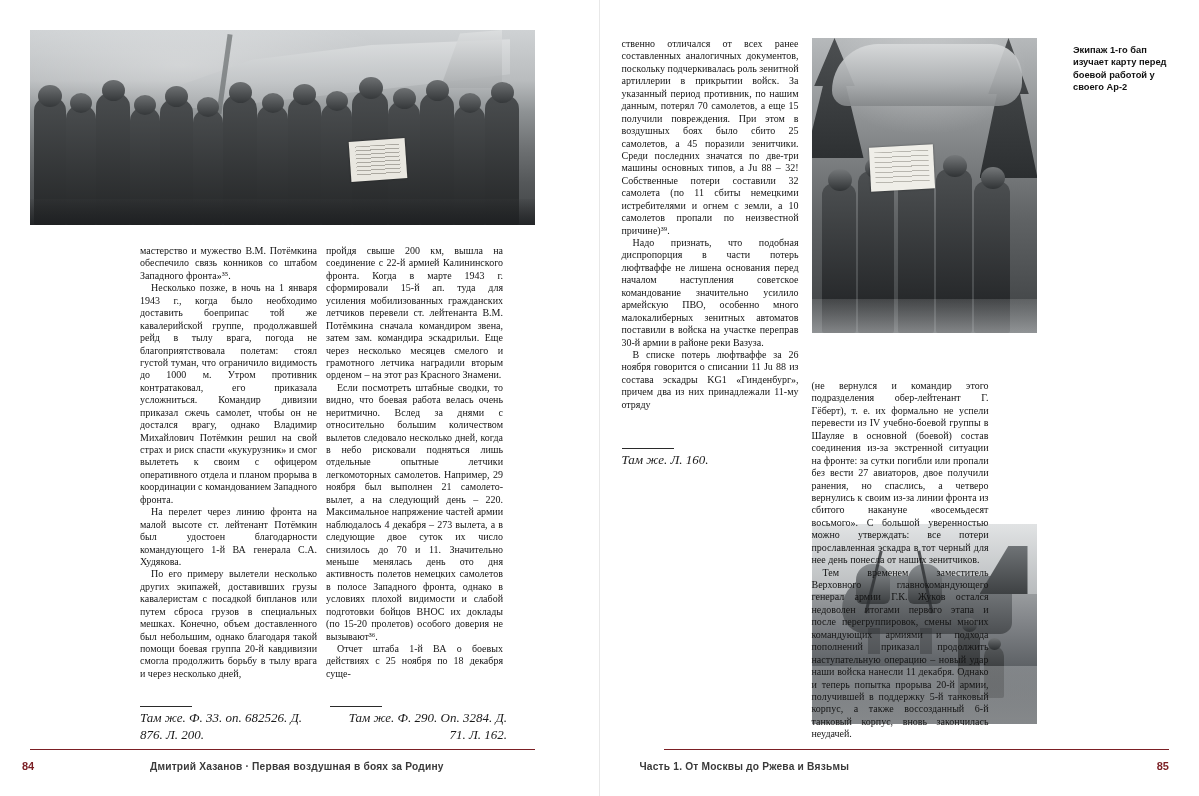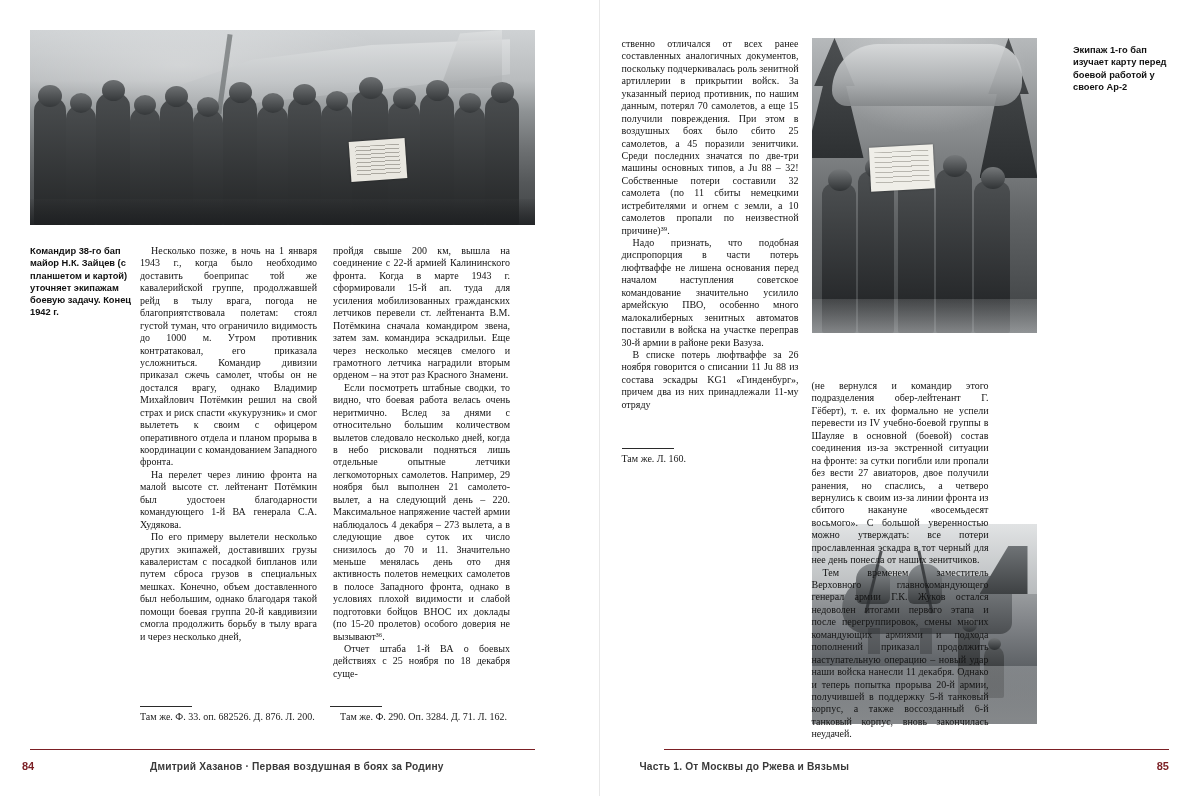--- a/index.html
+++ b/index.html
@@ -270,31 +270,32 @@
     hyphens: auto;
     color: #141414;
   }
   .col p {
     margin: 0;
     text-indent: 11px;
   }
   .col p.noindent { text-indent: 0; }
 
   .l-col1 { left: 140px; top: 245px; width: 177px; height: 455px; }
-  .l-col2 { left: 333px; top: 245px; width: 177px; height: 455px; }
+  .l-col2 { left: 326px; top: 245px; width: 177px; height: 455px; }
 
   .r-col1 { left: 22px; top: 38px; width: 177px; height: 400px; }
   .r-col2 { left: 212px; top: 380px; width: 177px; height: 328px; }
 
   
   .footnote {
     position: absolute;
-    font-size: 10px;
+    font-size: 13px;
     line-height: 1.3;
     color: #1a1a1a;
+    font-style: italic;
   }
   .footnote .rule {
     width: 52px;
     height: 1px;
     background: #2a2a2a;
     margin-bottom: 3px;
   }
   .fn-l1 { left: 140px; top: 706px; width: 177px; }
   .fn-l2 { left: 330px; top: 706px; width: 177px; text-align: right; }
   .fn-r1 { left: 22px; top: 448px; width: 177px; }
@@ -373,23 +374,23 @@
         <div class="h" style="left:396px;bottom:124px; width:23px; height:21px;"></div>
         <div class="p" style="left:424px;width:31px; height:120px;"></div>
         <div class="h" style="left:429px;bottom:112px; width:22px; height:20px;"></div>
         <div class="p" style="left:455px;width:34px; height:130px;"></div>
         <div class="h" style="left:461px;bottom:122px; width:23px; height:21px;"></div>
       </div>
       <div class="doc"></div>
       <div class="ground"></div>
     </div>
 
-    <div class="caption cap-left">Командир 38-го бап майор Н.К. Зайцев (с планшетом и картой) уточняет экипажам боевую задачу. Конец 1942 г.</div>
 
     <div class="col l-col1">
+      <p class="noindent">мастерство и мужество В.М. Потёмкина обеспечило связь конников со штабом Западного фронта»³⁵.</p>
       <p>Несколько позже, в ночь на 1 января 1943 г., когда было необходимо доставить боеприпас той же кавалерийской группе, продолжавшей рейд в тылу врага, погода не благоприятствовала полетам: стоял густой туман, что ограничило видимость до 1000 м. Утром противник контратаковал, его приказала усложниться. Командир дивизии приказал сжечь самолет, чтобы он не достался врагу, однако Владимир Михайлович Потёмкин решил на свой страх и риск спасти «кукурузник» и смог вылететь к своим с офицером оперативного отдела и планом прорыва в координации с командованием Западного фронта.</p>
       <p>На перелет через линию фронта на малой высоте ст. лейтенант Потёмкин был удостоен благодарности командующего 1-й ВА генерала С.А. Худякова.</p>
       <p>По его примеру вылетели несколько других экипажей, доставивших грузы кавалеристам с посадкой бипланов или путем сброса грузов в специальных мешках. Конечно, объем доставленного был небольшим, однако благодаря такой помощи боевая группа 20-й кавдивизии смогла продолжить борьбу в тылу врага и через несколько дней,</p>
     </div>
 
     <div class="col l-col2">
       <p class="noindent">пройдя свыше 200 км, вышла на соединение с 22-й армией Калининского фронта. Когда в марте 1943 г. сформировали 15-й ап. туда для усиления мобилизованных гражданских летчиков перевели ст. лейтенанта В.М. Потёмкина сначала командиром звена, затем зам. командира эскадрильи. Еще через несколько месяцев смелого и грамотного летчика наградили вторым орденом – на этот раз Красного Знамени.</p>
       <p>Если посмотреть штабные сводки, то видно, что боевая работа велась очень неритмично. Вслед за днями с относительно большим количеством вылетов следовало несколько дней, когда в небо рисковали подняться лишь отдельные опытные летчики легкомоторных самолетов. Например, 29 ноября был выполнен 21 самолето-вылет, а на следующий день – 220. Максимальное напряжение частей армии наблюдалось 4 декабря – 273 вылета, а в следующие двое суток их число снизилось до 70 и 11. Значительно меньше менялась день ото дня активность полетов немецких самолетов в полосе Западного фронта, однако в условиях плохой видимости и слабой подготовки бойцов ВНОС их доклады (по 15-20 пролетов) особого доверия не вызывают³⁶.</p>
       <p>Отчет штаба 1-й ВА о боевых действиях с 25 ноября по 18 декабря суще-</p>
     </div>

